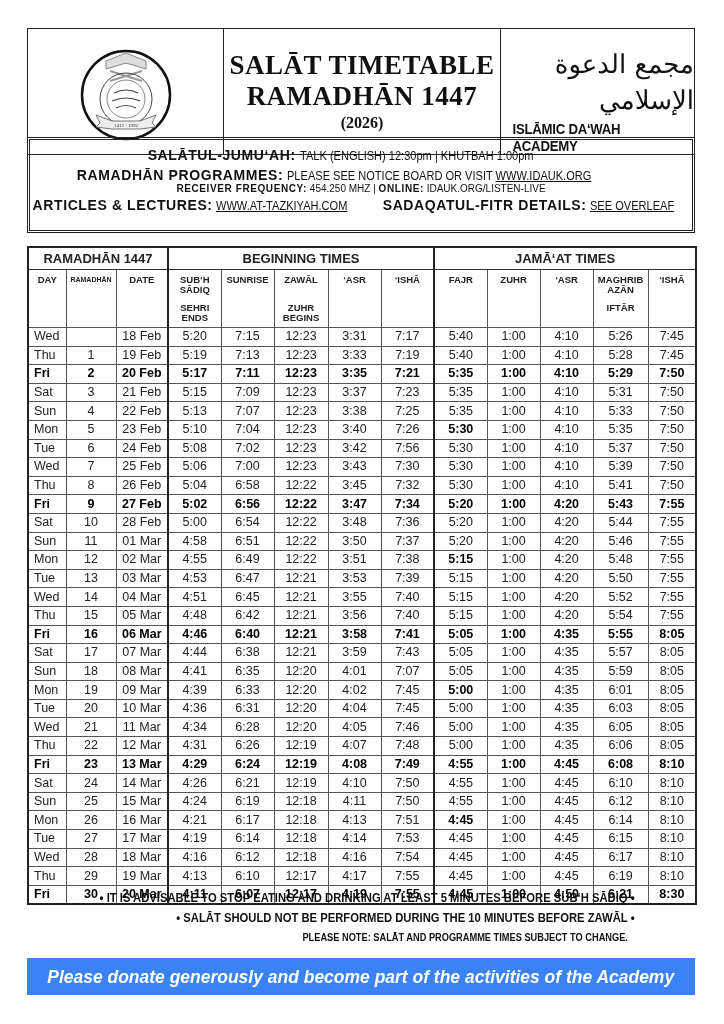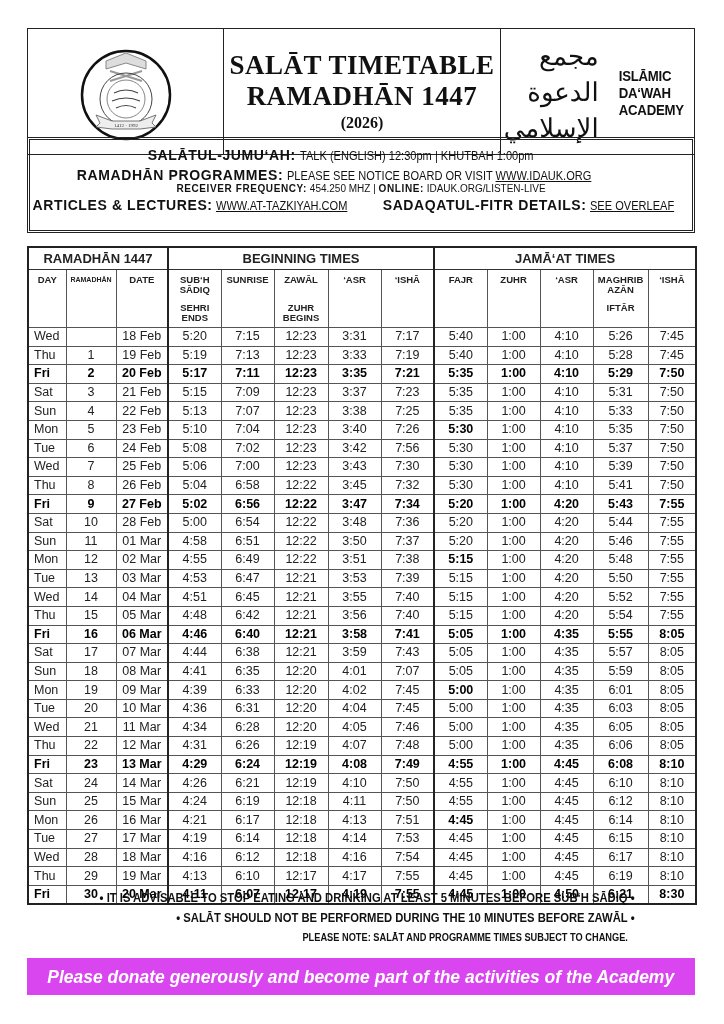--- a/index.html
+++ b/index.html
@@ -3,21 +3,21 @@
 <meta charset="utf-8">
 <style>
   html, body { margin:0; padding:0; background:#ffffff; }
   body { width:724px; height:1024px; position:relative; overflow:hidden; font-family:"Liberation Sans", sans-serif; color:#111; }
   .header { position:absolute; left:27px; top:28px; width:668px; height:127px; border:1.5px solid #222; box-sizing:border-box; display:flex; }
   .hdr-logo { width:195px; border-right:1.5px solid #222; display:flex; align-items:center; justify-content:center; }
   .hdr-title { flex:1; border-right:1.5px solid #222; display:flex; flex-direction:column; align-items:center; justify-content:center; font-family:"Liberation Serif", serif; font-weight:bold; }
   .hdr-title .t1 { font-size:27px; line-height:31px; letter-spacing:0.5px; }
   .hdr-title .t2 { font-size:27px; line-height:31px; letter-spacing:0.5px; }
   .hdr-title .t3 { font-size:16px; line-height:22px; }
-  .hdr-brand { width:193px; display:flex; flex-direction:row; align-items:center; justify-content:flex-end;gap:15px; }
+  .hdr-brand { width:193px; display:flex; flex-direction:column; align-items:center; justify-content:flex-end; }
   .hdr-brand .arabic { font-family:"DejaVu Serif", serif; font-size:26px; line-height:36px; direction:rtl; }
   .hdr-brand .name { font-family:"Liberation Sans", sans-serif; font-weight:bold; font-size:15px; letter-spacing:-0.3px; transform:scaleX(0.88); margin-top:2px; }
 
   .info { position:absolute; left:27px; top:137px; width:668px; height:96px; border:3px double #222; box-sizing:border-box; text-align:center; }
   .info .line { white-space:nowrap; }
   .info .l1 { font-size:14px; margin-top:7px; }
   .info .l2 { font-size:14px; margin-top:4px; }
   .info .l3 { font-size:10px; }
   .info .l4 { font-size:14px; margin-top:3px; }
   .info b { font-weight:bold; letter-spacing:0.6px; }
@@ -36,21 +36,21 @@
   table.tt td.b { font-weight:bold; color:#000; }
   table.tt { border:2px solid #222; }
   table.tt .thick-r { border-right:2px solid #222; }
   table.tt tr.last td { border-bottom:2px solid #222; }
 
   .notes { position:absolute; left:0; top:891px; width:668px; text-align:right; font-weight:bold; }
   .notes .n1 { font-size:12.5px; transform:scaleX(0.9); margin-top:0; white-space:nowrap; }
   .notes .n2 { font-size:12.5px; transform:scaleX(0.9); margin-top:6px; white-space:nowrap; }
   .notes .n3 { font-size:10.5px; transform:scaleX(0.88); margin-top:6px; white-space:nowrap; }
 
-  .banner { position:absolute; left:27px; top:958px; width:668px; height:37px; background:#d946ef; color:#fff; display:flex; align-items:center; justify-content:center; font-style:italic; font-weight:bold; font-size:19px; white-space:nowrap; }
+  .banner { position:absolute; left:27px; top:958px; width:668px; height:37px; background:#3b82f6; color:#fff; display:flex; align-items:center; justify-content:center; font-style:italic; font-weight:bold; font-size:19px; white-space:nowrap; }
   .banner span { display:inline-block; transform:scaleX(0.92); }
 </style>
 </head>
 <body>
 
 <div class="header">
   <div class="hdr-logo">
     <svg width="100" height="98" viewBox="0 0 100 98">
       <circle cx="50" cy="52" r="44" fill="none" stroke="#111" stroke-width="2.5"></circle>
       <path d="M30 18 L50 10 L70 18 L70 26 L50 20 L30 26 Z" fill="#ddd" stroke="#888" stroke-width="1"></path>

